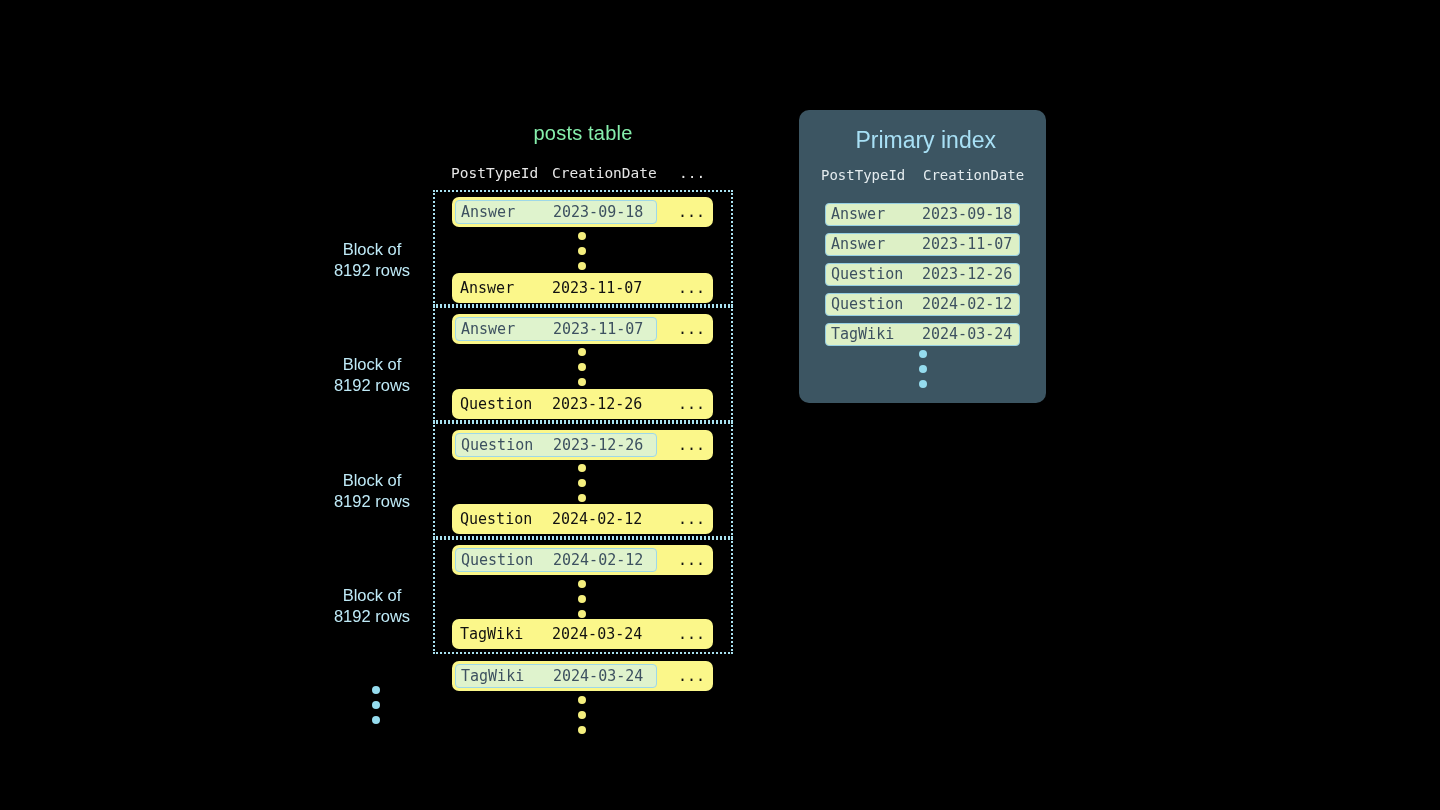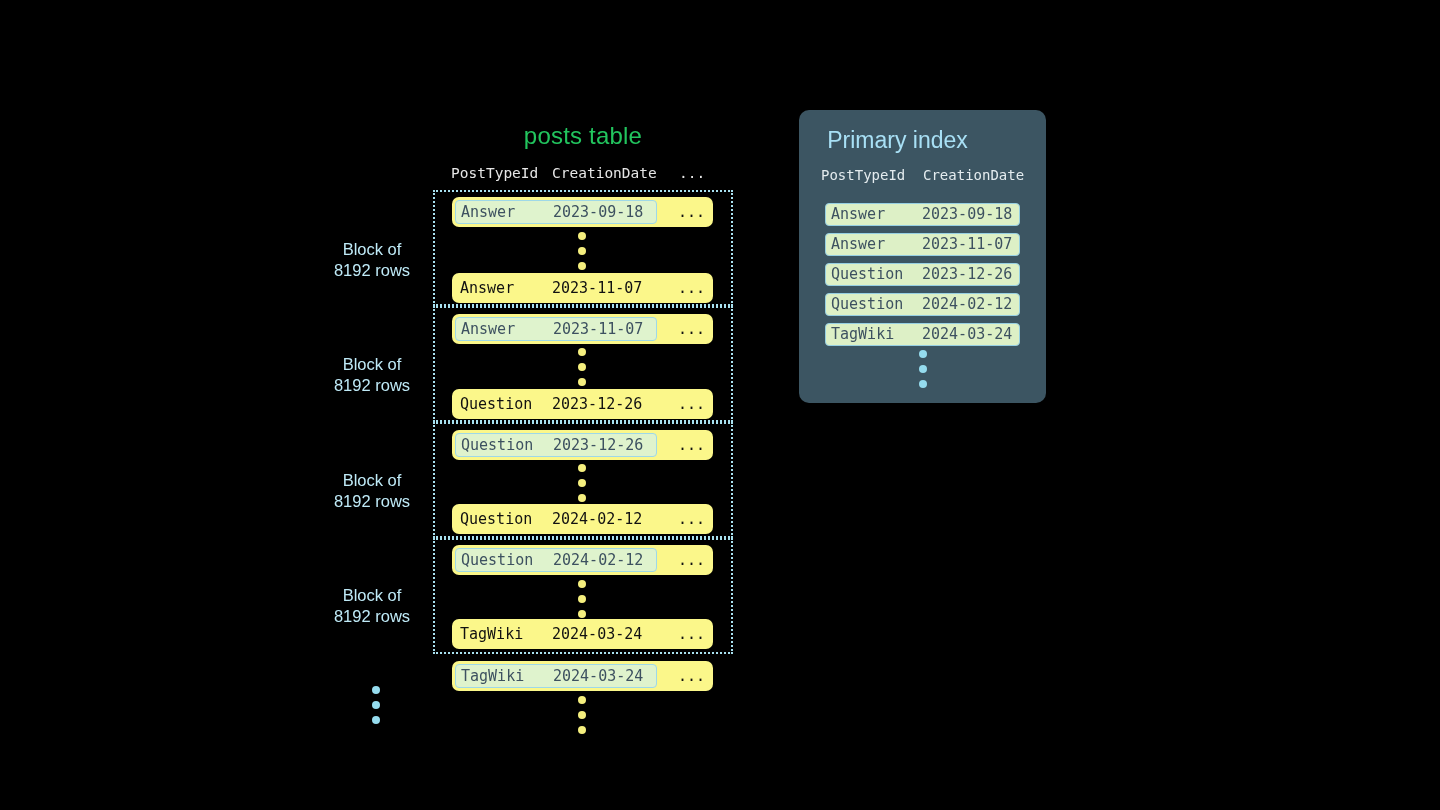--- a/index.html
+++ b/index.html
@@ -23,22 +23,22 @@
     height: 810px;
   }
 
   
   .posts-title {
     position: absolute;
     left: 433px;
     top: 122px;
     width: 300px;
     text-align: center;
-    color: #22c55e;
-    font-size: 24px;
+    color: #86efac;
+    font-size: 20px;
     letter-spacing: 0.2px;
     font-weight: 400;
   }
 
   .posts-header {
     position: absolute;
     left: 433px;
     top: 165px;
     width: 300px;
     height: 22px;
@@ -148,21 +148,21 @@
     width: 247px;
     height: 293px;
     background: #3c5562;
     border-radius: 10px;
   }
   .index-title {
     position: absolute;
     left: 0;
     top: 17px;
     width: 197px;
-    text-align: center;
+    text-align: right;
     color: #a8e0f5;
     font-size: 23px;
     font-weight: 400;
   }
   .index-header {
     position: absolute;
     left: 0;
     top: 57px;
     width: 247px;
     height: 20px;

